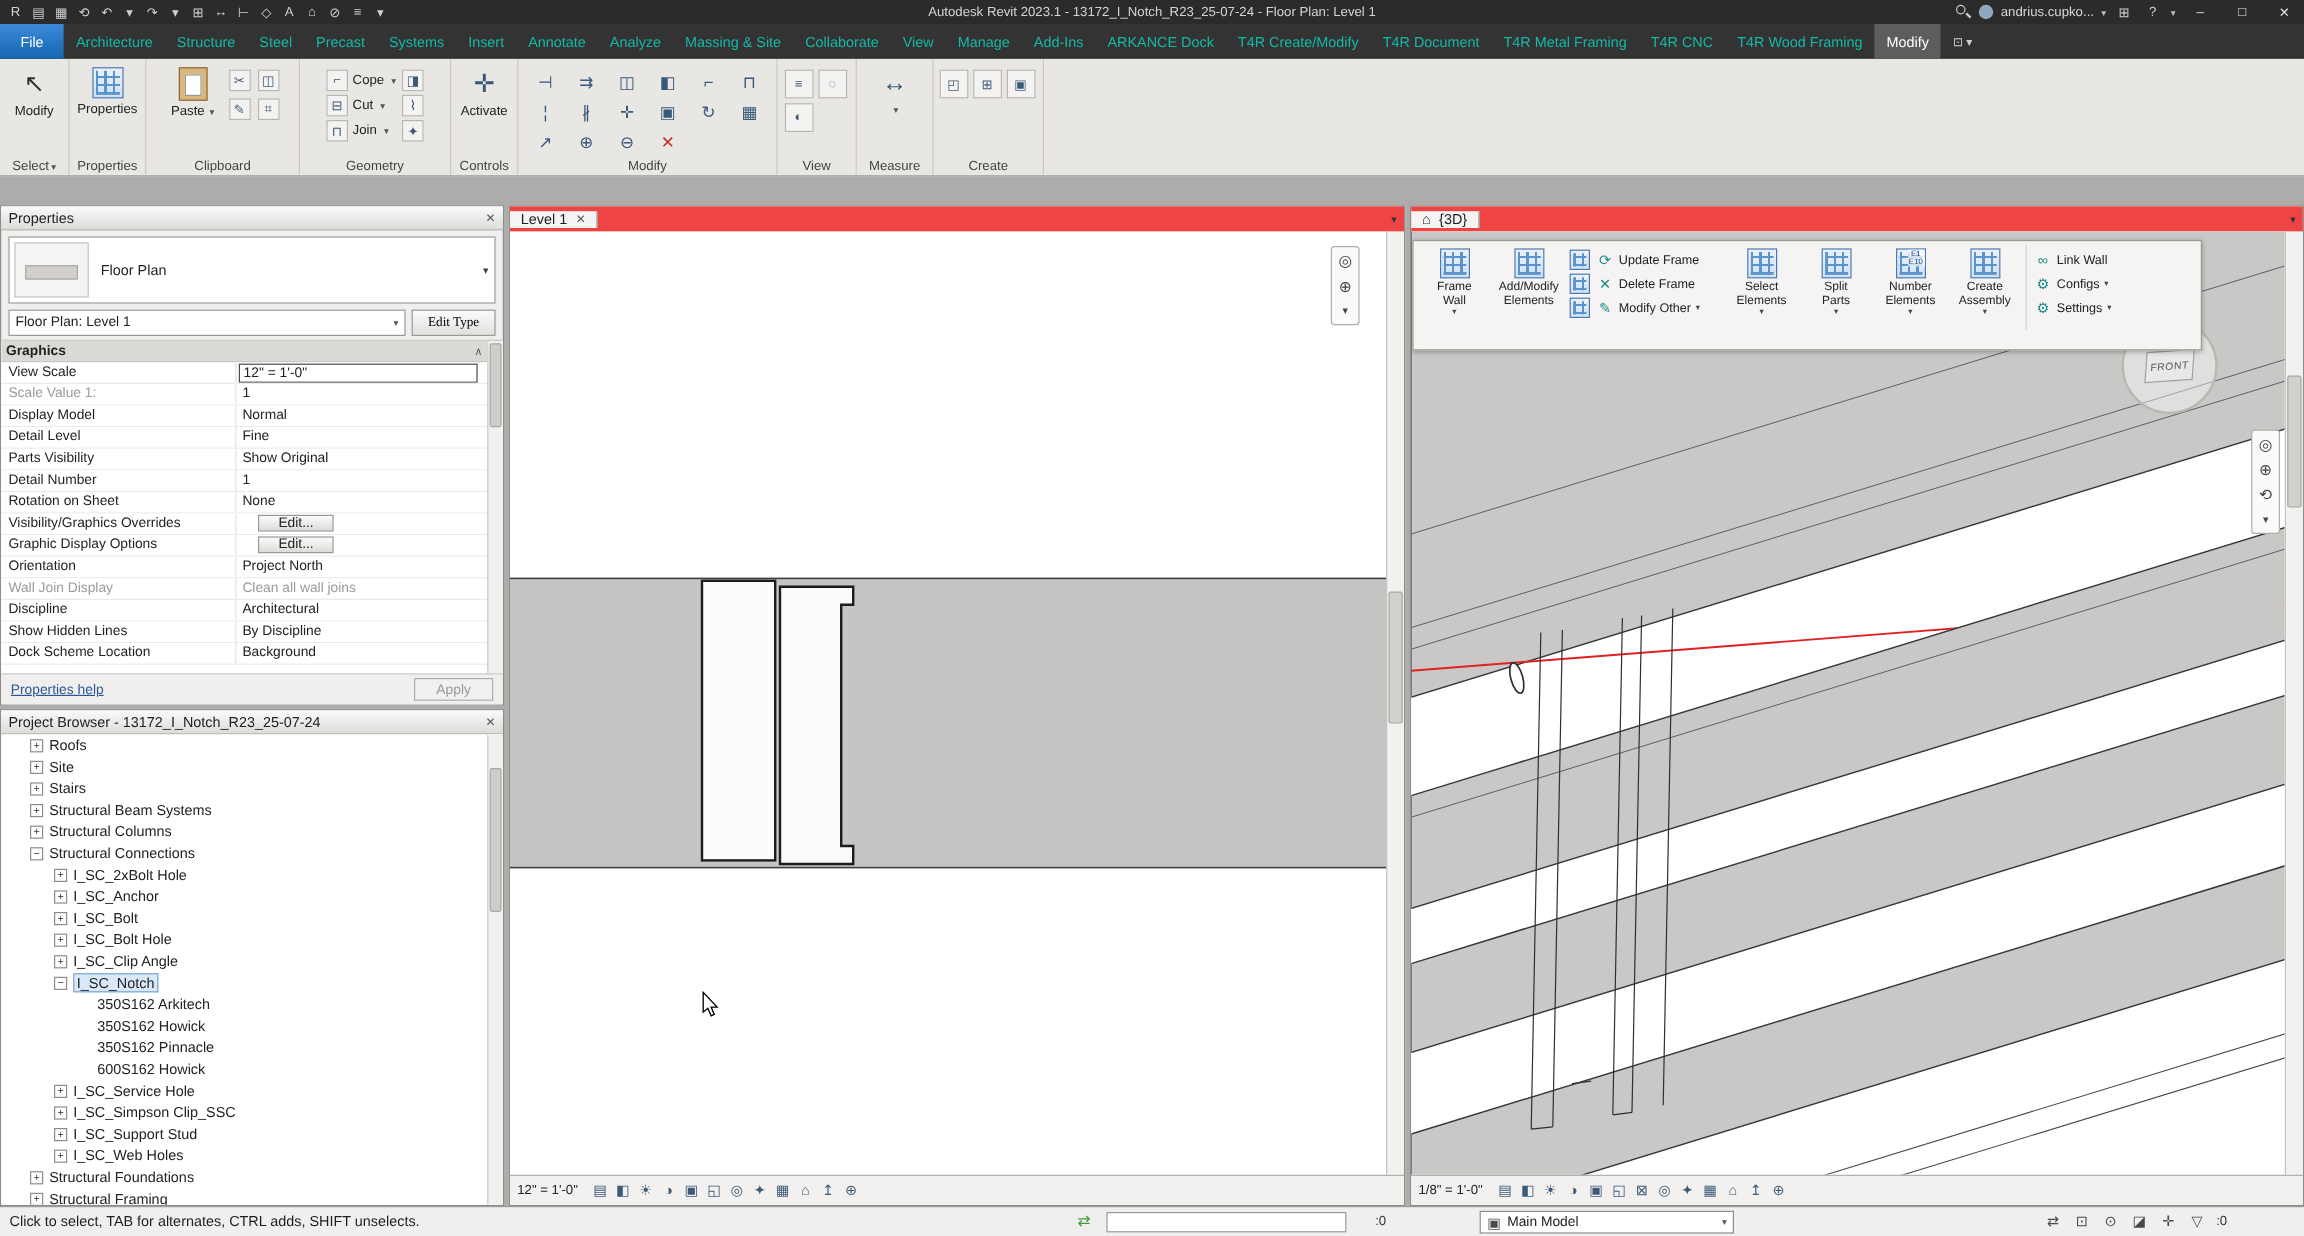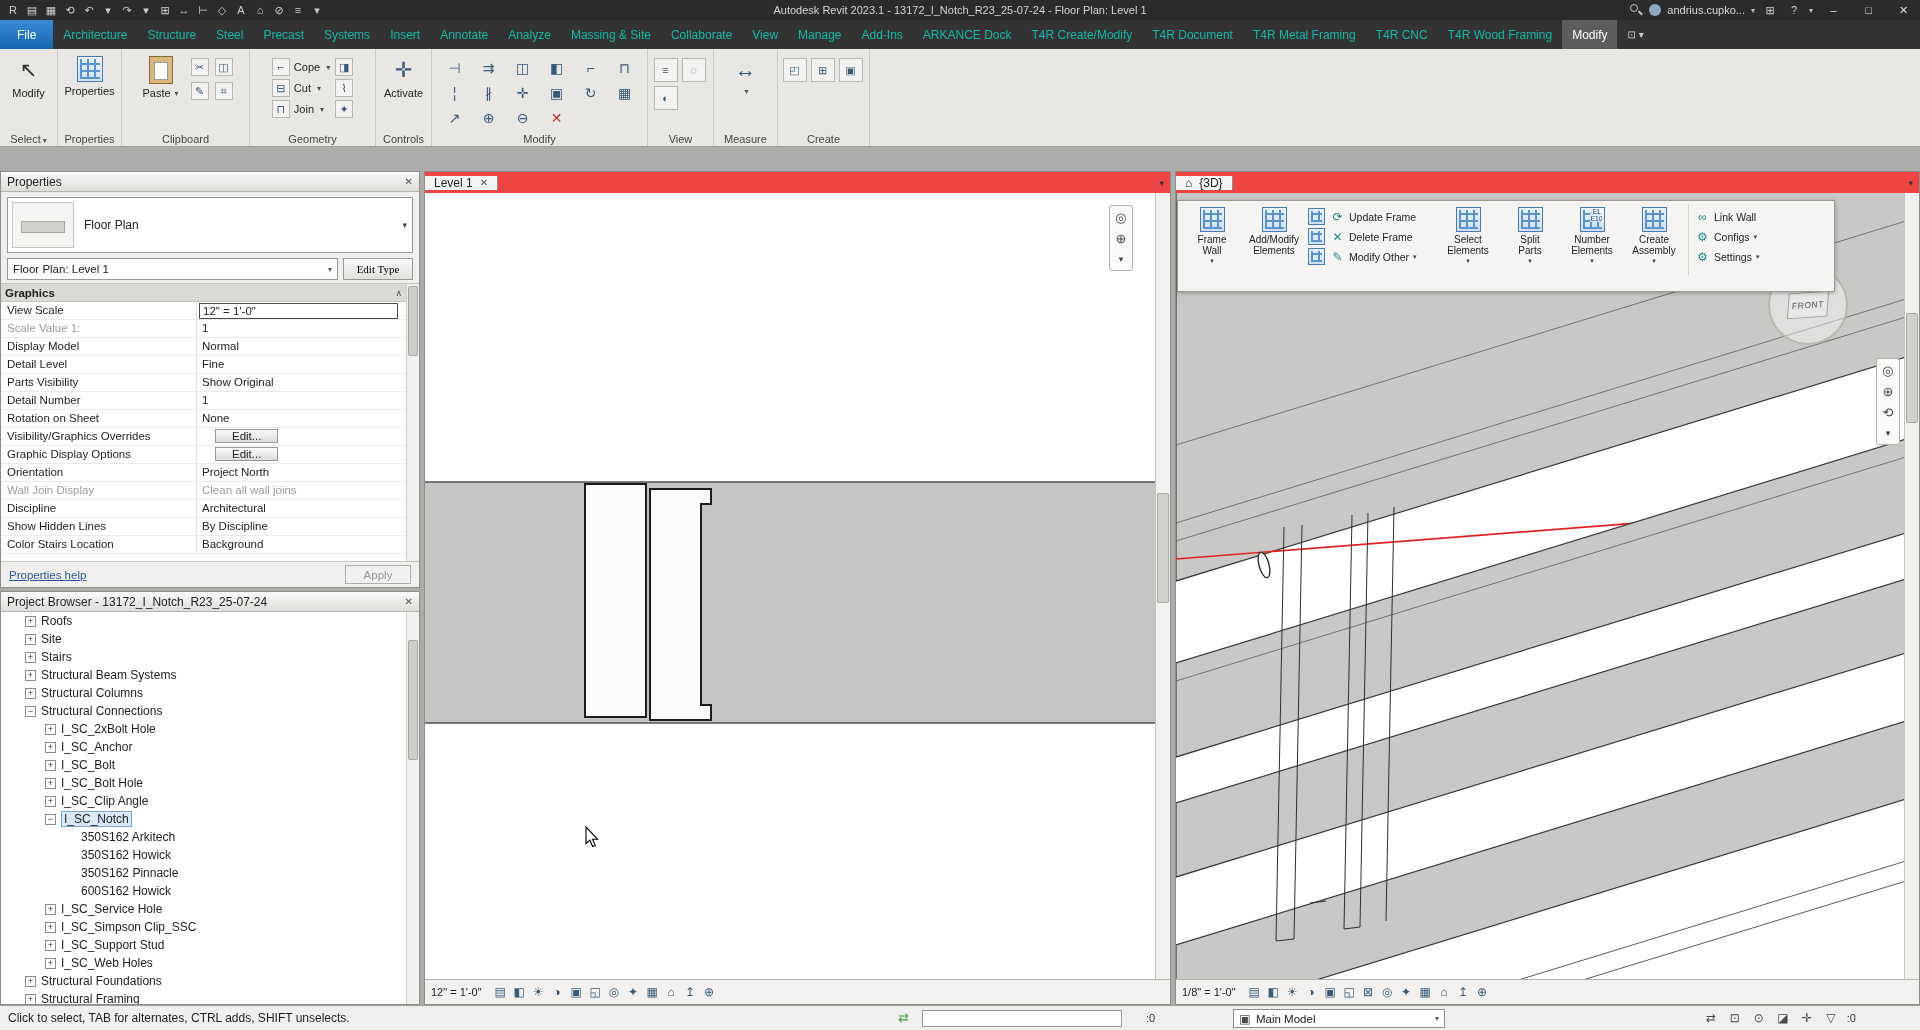--- a/index.html
+++ b/index.html
@@ -425,21 +425,21 @@
           <div class="plab"><span>Discipline</span></div>
           <div class="pval"><span class="pv">Architectural</span></div>
         </div>
 
         <div class="prow">
           <div class="plab"><span>Show Hidden Lines</span></div>
           <div class="pval"><span class="pv">By Discipline</span></div>
         </div>
 
         <div class="prow">
-          <div class="plab"><span>Color Stairs Location</span></div>
+          <div class="plab"><span>Dock Scheme Location</span></div>
           <div class="pval"><span class="pv">Background</span></div>
         </div>
       </div>
     <div class="pg-scroll">
         <div class="pg-thumb"></div>
       </div>
   </div>
   <div class="props-footer">
     <span class="help-link">Properties help</span>
     <span class="apply-btn">Apply</span>

